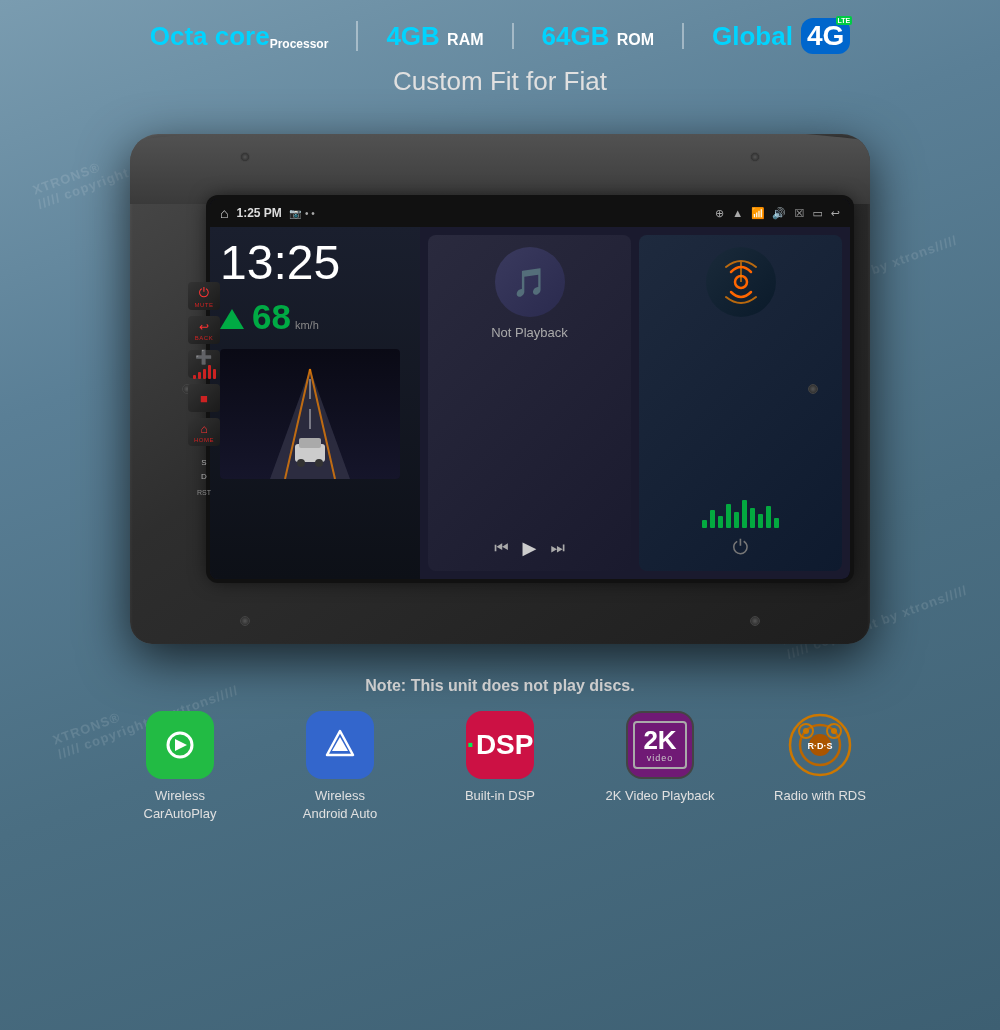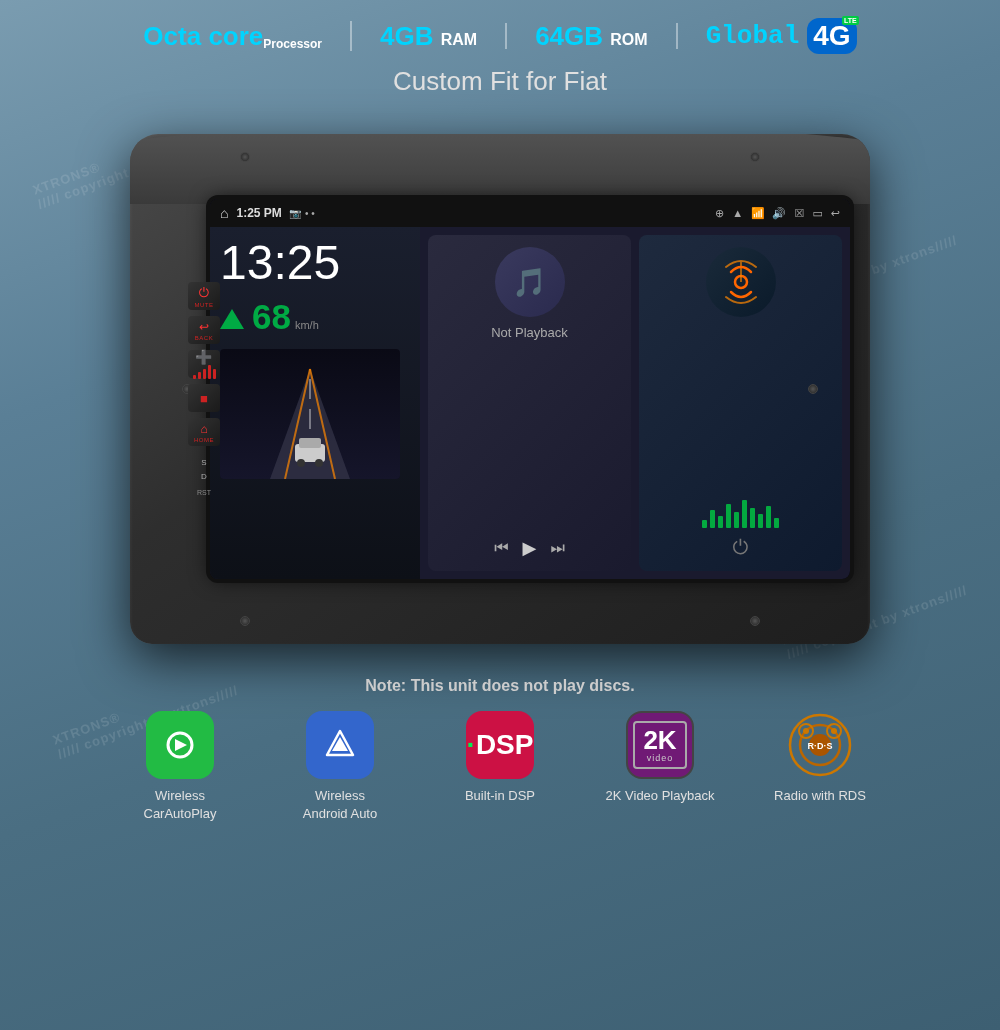--- a/index.html
+++ b/index.html
@@ -542,21 +542,21 @@
     </span>
   </div>
   <div class="spec-item rom">
     <span class="spec-main">
       <span style="color:#00d4ff;font-size:26px;font-weight:900;">64GB</span>
       <span class="unit" style="color:#fff;font-size:16px;">ROM</span>
     </span>
   </div>
   <div class="spec-item global">
     <div style="display:flex;align-items:center;gap:8px;">
-      <span style="color:#00d4ff;font-size:26px;font-weight:900;font-family:Liberation Mono, monospace;">Global</span>
+      <span style="color:#00d4ff;font-size:26px;font-weight:900;">Global</span>
       <div class="four-g-badge">
         <span style="font-size:28px;font-weight:900;color:#fff;">4G</span>
         <div class="lte">LTE</div>
       </div>
     </div>
   </div>
 </div>
 
 <div class="subtitle">Custom Fit for Fiat</div>
 

